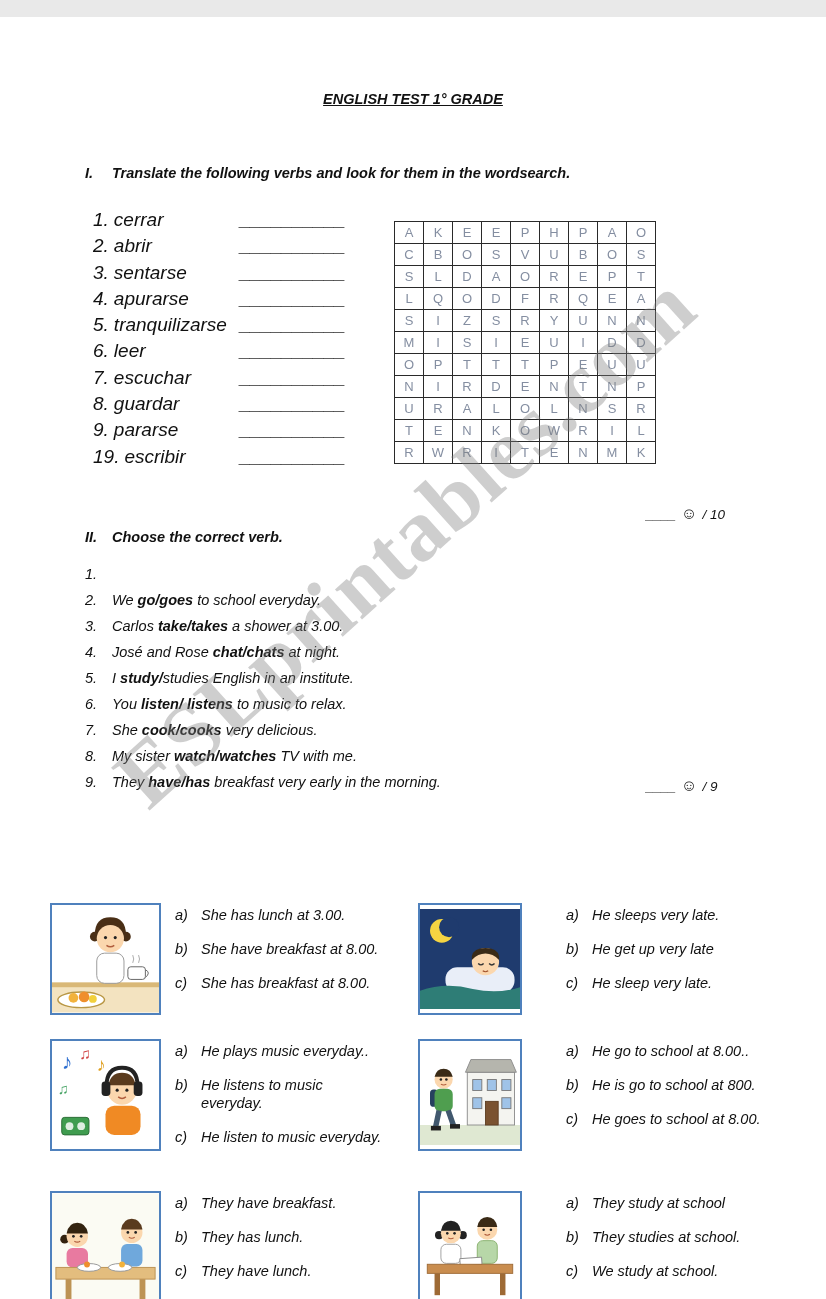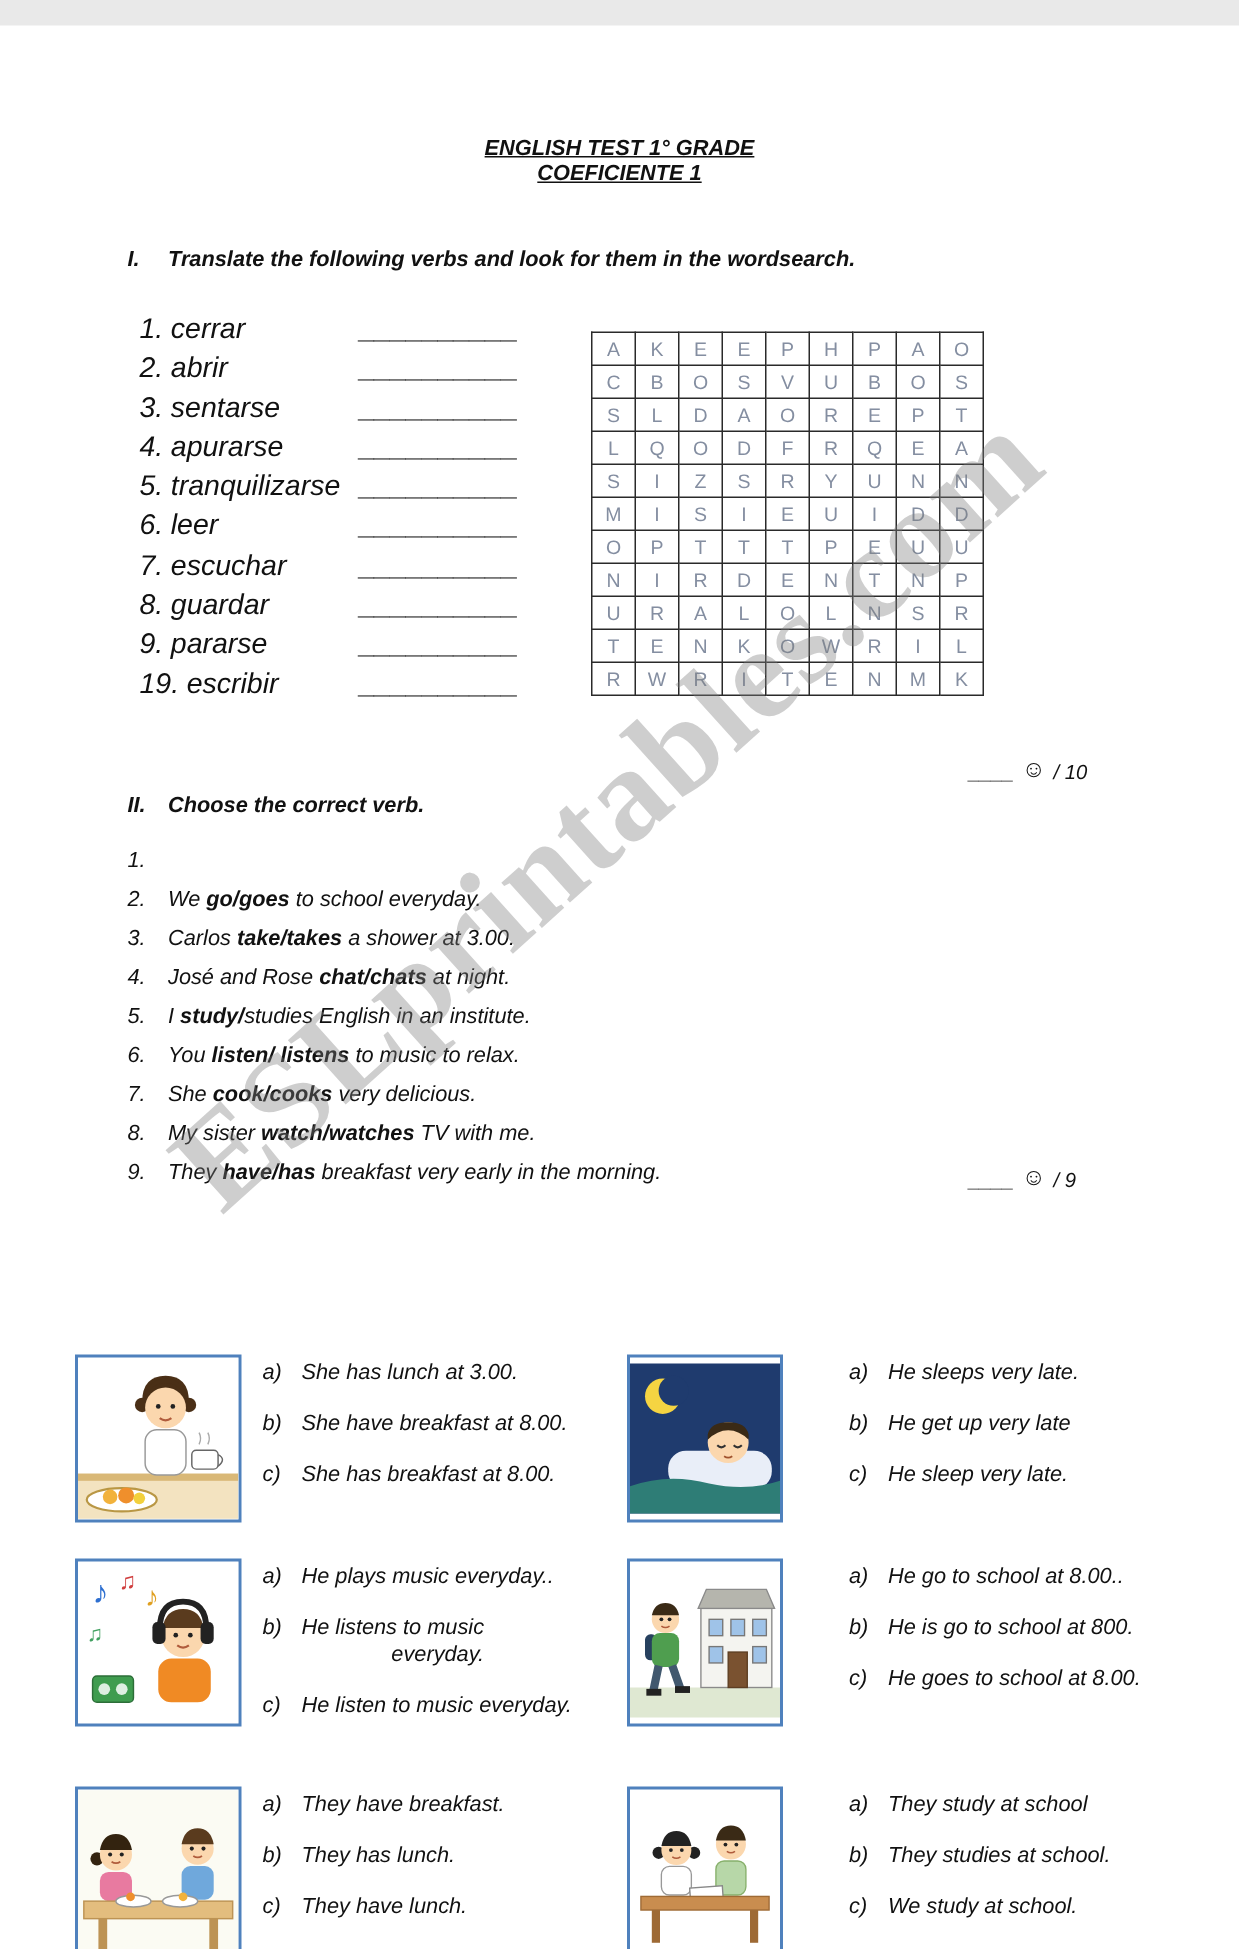--- a/index.html
+++ b/index.html
@@ -50,40 +50,39 @@
   .s3-row:nth-child(2) { margin-bottom:29px; }
   .img-box { width:111px; height:112px; border:2px solid #4f81bd; box-sizing:border-box;
     background:#fff; flex:none; overflow:hidden; }
   .img-box svg { display:block; width:100%; height:100%; }
   .img-right { width:104px; }
   .opts { font-style:italic; font-size:14.5px; padding-top:3px; }
   .opts-left { margin-left:14px; width:243px; }
   .opts-right { margin-left:44px; width:260px; }
   .opt { display:flex; margin-bottom:16px; line-height:18px; }
   .opt-letter { width:26px; flex:none; }
-  .opt-text { white-space:pre-line;text-align:right; }
+  .opt-text { white-space:pre-line; }
 
   
   .watermark { position:absolute; left:95px; top:735px; z-index:10; pointer-events:none;
     font-family:"Liberation Serif", serif; font-weight:bold; font-size:88px;
     color:rgba(125,125,125,0.38); transform:rotate(-42deg); transform-origin:0 0;
     white-space:nowrap; letter-spacing:1px; }
 
   
   .bottom-hline { position:absolute; left:47px; top:1290px; width:779px; height:2px; background:#4f81bd; }
   .bottom-vtick { position:absolute; left:47px; top:1290px; width:2px; height:9px; background:#4f81bd; }
 </style>
 </head>
 <body>
 
 <div class="page">
 
   <div class="title">
     <div>ENGLISH TEST 1° GRADE</div>
-    <div>COEFICIENTE  1</div>
   </div>
 
   <div class="sec-heading" id="sec1-head">
     <span class="sec-num">I.</span>
     <span>Translate the following verbs and look for them in the wordsearch.</span>
   </div>
 
   <div class="verb-list">
       <div class="verb-row"><span class="vnum">1.</span><span class="vword">cerrar</span><span class="vblank">__________</span></div>
       <div class="verb-row"><span class="vnum">2.</span><span class="vword">abrir</span><span class="vblank">__________</span></div>

